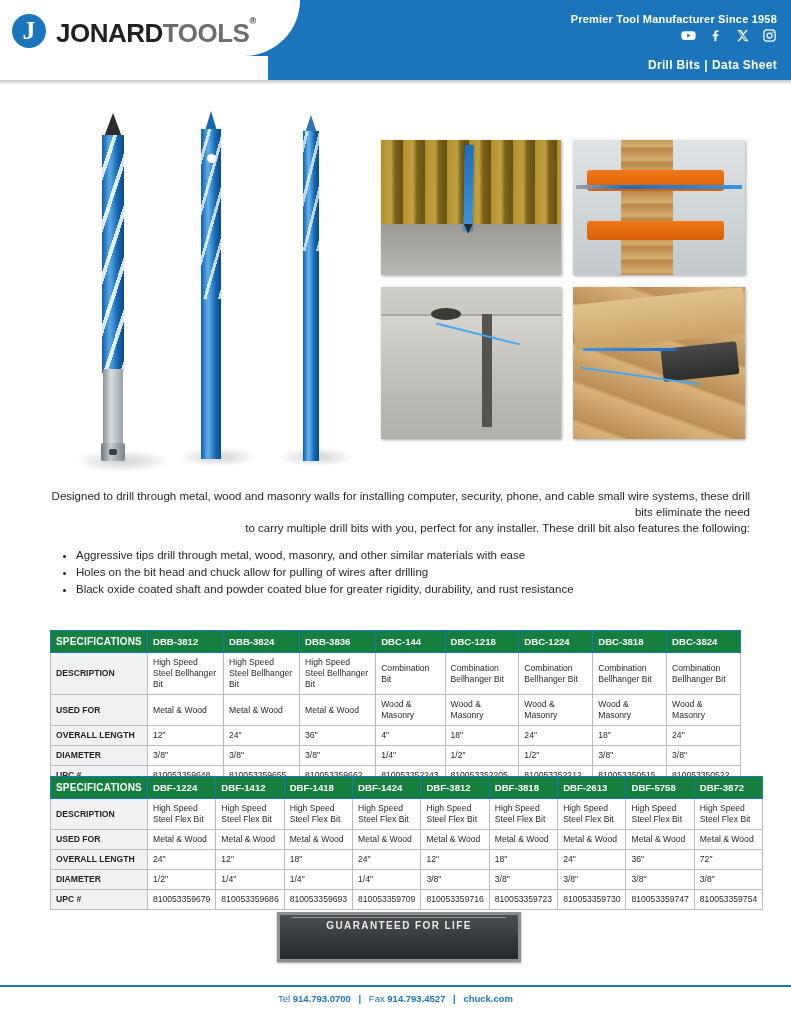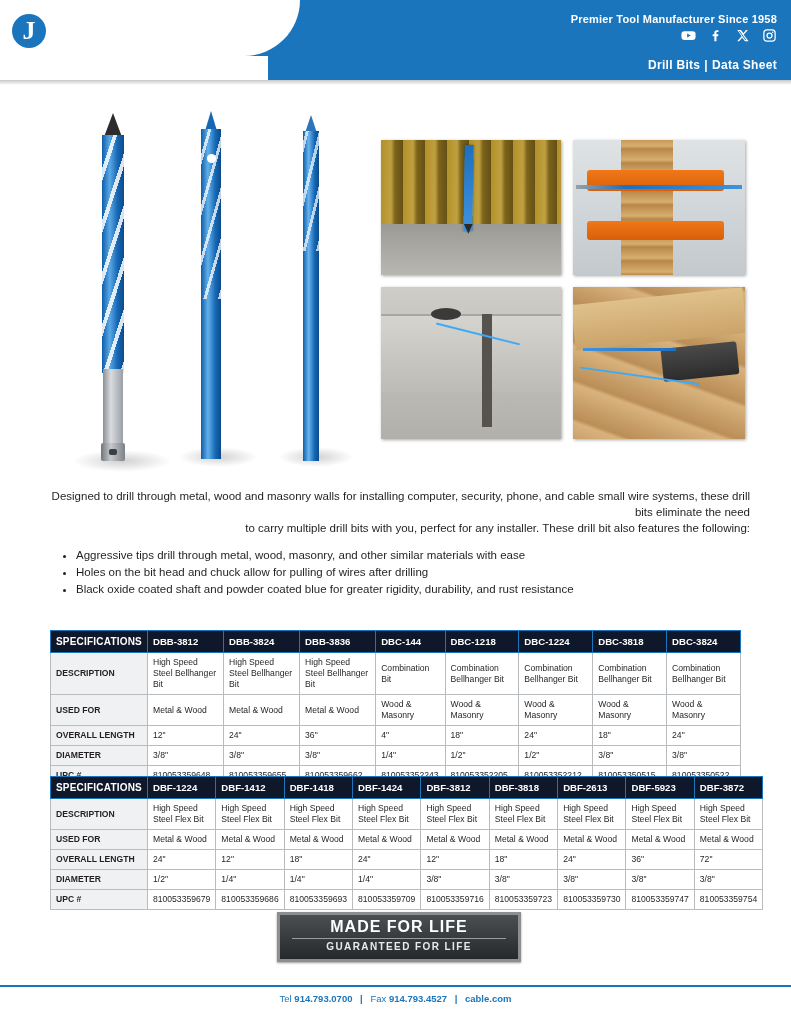--- a/index.html
+++ b/index.html
@@ -218,21 +218,21 @@
   }
   .spec-table td, .spec-table th {
     border: 1px solid #b9bcbe;
     padding: 4px 5px;
     vertical-align: middle;
     text-align: left;
     color: #231f20;
     line-height: 11px;
   }
   .spec-table thead th {
-    background: #0f172a;
+    background: #15803d;
     color: #ffffff;
     font-weight: bold;
     font-size: 9.6px;
     border: 1px solid #1b75bc;
     padding: 5px 5px;
   }
   .spec-table thead th.first {
     font-size: 10px;
     letter-spacing: .2px;
   }
@@ -299,20 +299,23 @@
 <body>
 
 <div class="header">
   <div class="header-blue"></div>
   <div class="header-white-swoosh"></div>
   <div class="header-band2"></div>
   <div class="header-band2-white"></div>
   <div class="header-shadow"></div>
 
   <div class="logo-circle">J</div>
+  <div class="logo-text">
+    <span>JONARD</span><span class="light">TOOLS</span><span class="logo-reg">®</span>
+  </div>
 
   <div class="tagline">Premier Tool Manufacturer Since 1958</div>
 
   <div class="social">
     <span class="s-ico">
       <svg viewBox="0 0 24 24" width="15" height="15" fill="#ffffff">
           <path d="M23 7.5a3 3 0 0 0-2.1-2.1C19 5 12 5 12 5s-7 0-8.9.4A3 3 0 0 0 1 7.5 31 31 0 0 0 .6 12 31 31 0 0 0 1 16.5a3 3 0 0 0 2.1 2.1C5 19 12 19 12 19s7 0 8.9-.4a3 3 0 0 0 2.1-2.1A31 31 0 0 0 23.4 12 31 31 0 0 0 23 7.5zM9.8 15.3V8.7l5.8 3.3z"></path>
         </svg>
     </span>
     <span class="s-ico">
@@ -487,21 +490,21 @@
   <thead>
     <tr>
       <th class="first">SPECIFICATIONS</th>
       <th>DBF-1224</th>
       <th>DBF-1412</th>
       <th>DBF-1418</th>
       <th>DBF-1424</th>
       <th>DBF-3812</th>
       <th>DBF-3818</th>
       <th>DBF-2613</th>
-      <th>DBF-5923</th>
+      <th>DBF-5758</th>
       <th>DBF-3872</th>
     </tr>
   </thead>
   <tbody>
     <tr>
       <td class="rowlabel">DESCRIPTION</td>
       <td>High Speed Steel Flex Bit</td>
       <td>High Speed Steel Flex Bit</td>
       <td>High Speed Steel Flex Bit</td>
       <td>High Speed Steel Flex Bit</td>
@@ -556,27 +559,26 @@
       <td>810053359716</td>
       <td>810053359723</td>
       <td>810053359730</td>
       <td>810053359747</td>
       <td>810053359754</td>
     </tr>
   </tbody>
 </table>
 
 <div class="badge">
-  <div class="l1">MADE FOR LIFE</div>
   <div class="rule"></div>
   <div class="l2">GUARANTEED FOR LIFE</div>
 </div>
 
 <div class="footer-line"></div>
 <div class="footer">
   <span class="lbl">Tel</span>
   <span>914.793.0700</span>
   <span class="sep">|</span>
   <span class="lbl">Fax</span>
   <span>914.793.4527</span>
   <span class="sep">|</span>
-  <span>cable.com</span>
+  <span>chuck.com</span>
 </div>
 
 </body></html>

